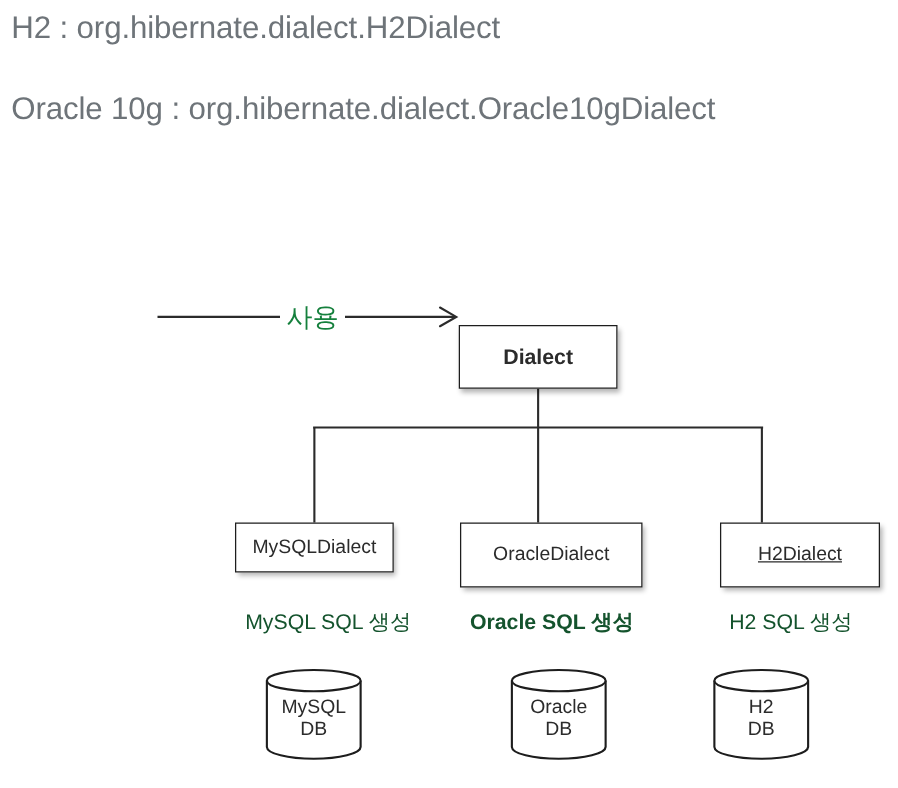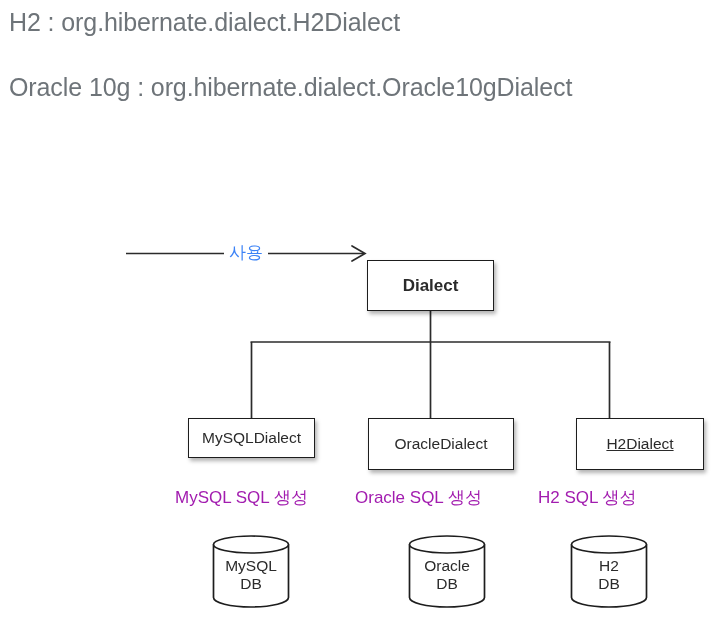--- a/index.html
+++ b/index.html
@@ -83,40 +83,40 @@
   
   #box-jpa      { left: 8px;   top: 228px; width: 118px; height: 51px; }
   #box-dialect  { left: 367px; top: 228px; width: 127px; height: 51px; margin-top: 32px; }
   #box-mysql    { left: 188px; top: 418px; width: 127px; height: 40px; }
   #box-oracle   { left: 368px; top: 418px; width: 146px; height: 52px; }
   #box-h2       { left: 576px; top: 418px; width: 128px; height: 52px; text-decoration: underline; }
 
   
   .edge-label {
     position: absolute;
-    font-size: 17px;
-    color: #3b82f6;
+    font-size: 21px;
+    color: #15803d;
     background: #ffffff;
     padding: 0 5px;
     line-height: 1;
     white-space: nowrap;
   }
   #edge-label-use { left: 224px; top: 244px; }
 
   
   .caption {
     position: absolute;
     font-size: 17px;
-    color: #a21caf;
-    text-align: left;
+    color: #14532d;
+    text-align: right;
     white-space: nowrap;
     line-height: 1;
   }
   #caption-mysql  { left: 175px; top: 489px; width: 154px; }
-  #caption-oracle { left: 355px; top: 489px; width: 152px; }
+  #caption-oracle { left: 355px; top: 489px; width: 152px; font-weight: bold; }
   #caption-h2     { left: 538px; top: 489px; width: 144px; }
 
   
   .db-cylinder {
     position: absolute;
     width: 80px;
     height: 84px;
   }
   .db-cylinder svg {
     position: absolute;

